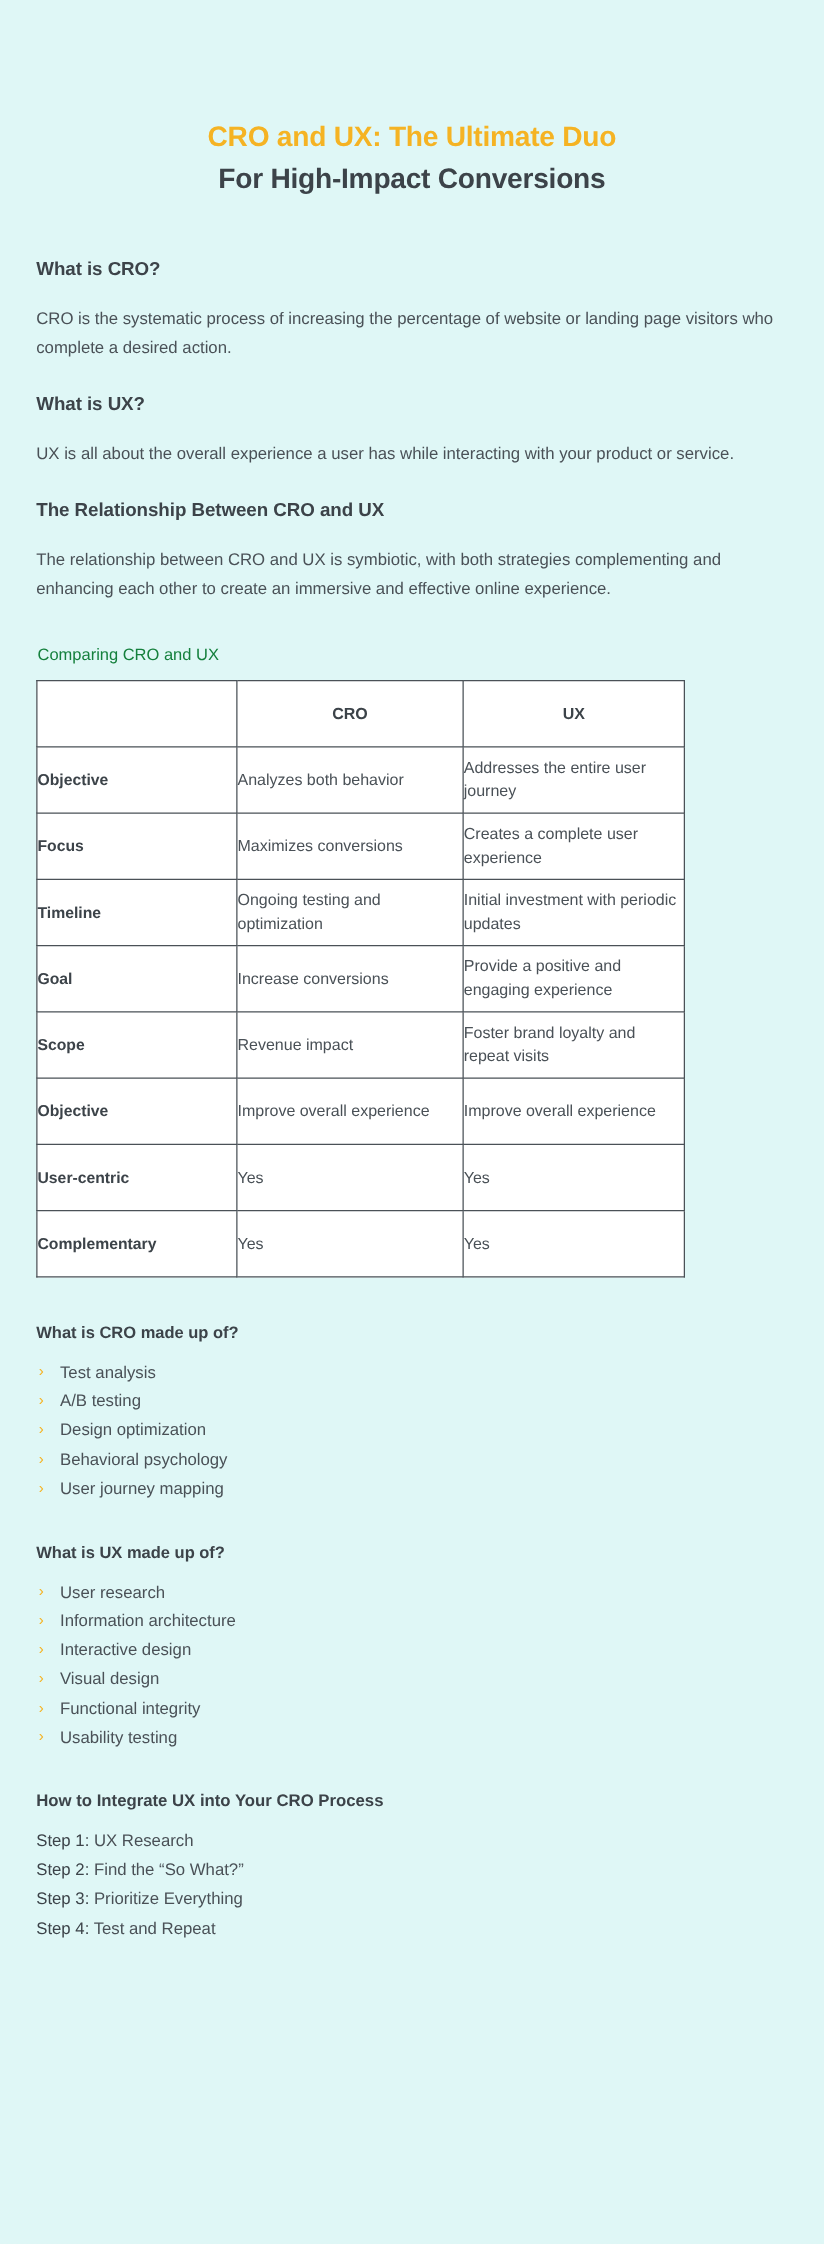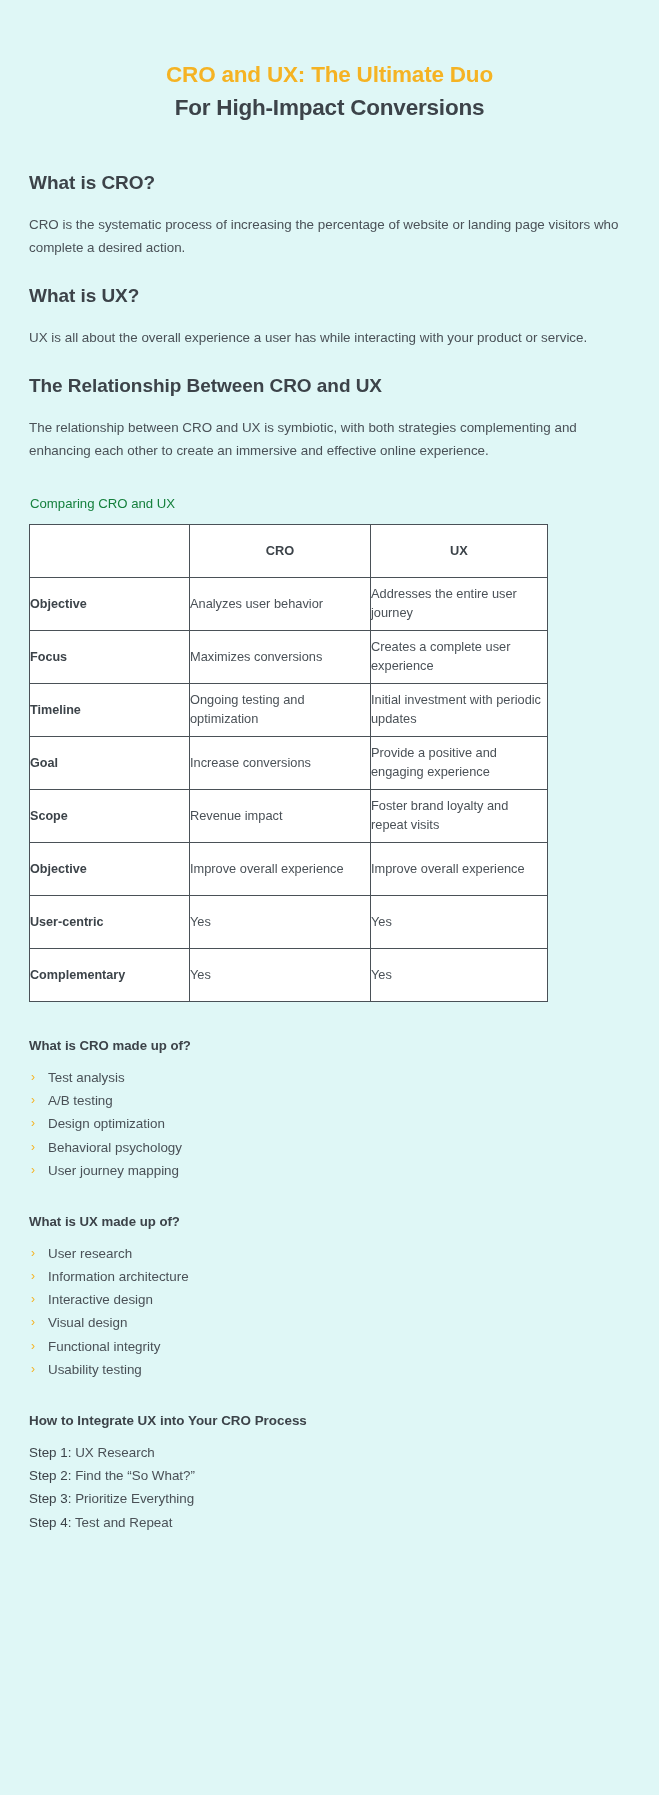--- a/index.html
+++ b/index.html
@@ -20,20 +20,21 @@
     box-sizing: border-box;
     padding: 0;
     position: relative;
     background: #dff7f6;
   }
 
   
   .title-block {
     padding: 60px 40px 0 40px;
     text-align: center;
+    margin-top: 35px;
   }
   .title-line1 {
     font-size: 22.5px;
     font-weight: 700;
     color: #f5b323;
     letter-spacing: -0.2px;
     line-height: 1.35;
   }
   .title-line2 {
     font-size: 22.5px;
@@ -43,21 +44,21 @@
     line-height: 1.35;
     margin-top: 3px;
   }
 
   
   .content {
     padding: 0 35px 0 29px;
     margin-top: 48px;
   }
   .sec-head {
-    font-size: 19px;
+    font-size: 15px;
     font-weight: 700;
     color: #3c4349;
     letter-spacing: -0.05px;
     margin: 0 0 6px 0;
   }
   .sec-body {
     font-size: 13.4px;
     font-weight: 400;
     color: #4a5157;
     line-height: 1.72;
@@ -211,21 +212,21 @@
         <thead>
           <tr>
             <th></th>
             <th>CRO</th>
             <th>UX</th>
           </tr>
         </thead>
         <tbody>
           <tr>
             <td class="cell-label">Objective</td>
-            <td class="cell-val">Analyzes user behavior</td>
+            <td class="cell-val">Analyzes both behavior</td>
             <td class="cell-val">Addresses the entire user journey</td>
           </tr>
           <tr>
             <td class="cell-label">Focus</td>
             <td class="cell-val">Maximizes conversions</td>
             <td class="cell-val">Creates a complete user experience</td>
           </tr>
           <tr>
             <td class="cell-label">Timeline</td>
             <td class="cell-val">Ongoing testing and optimization</td>

